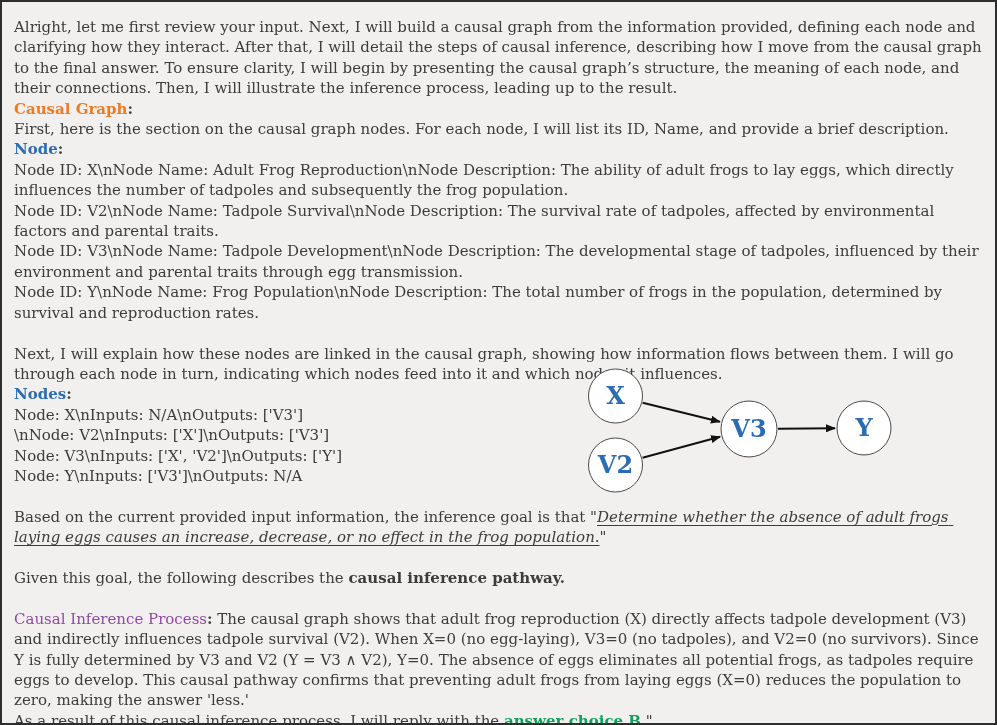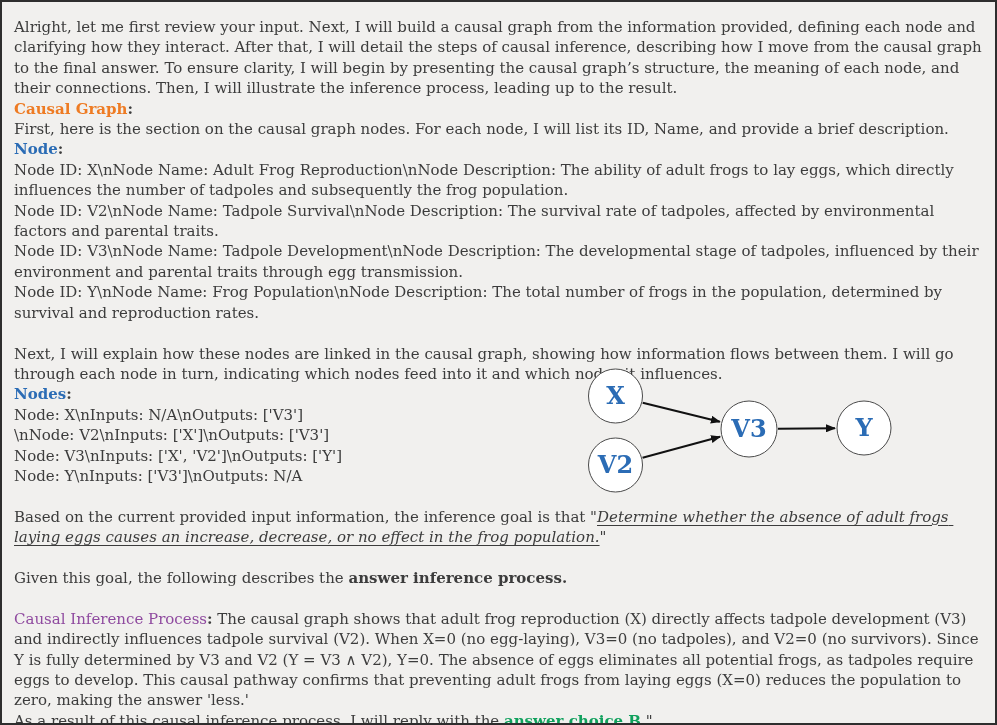--- a/index.html
+++ b/index.html
@@ -69,21 +69,21 @@
 
 Next, I will explain how these nodes are linked in the causal graph, showing how information flows between them. I will go through each node in turn, indicating which nodes feed into it and which nodes it influences.
 </span><span class="r-blue">Nodes</span><span class="r-bold">:</span><span class="r-normal">
 Node: X\nInputs: N/A\nOutputs: ['V3']
 \nNode: V2\nInputs: ['X']\nOutputs: ['V3']
 Node: V3\nInputs: ['X', 'V2']\nOutputs: ['Y']
 Node: Y\nInputs: ['V3']\nOutputs: N/A
 
 Based on the current provided input information, the inference goal is that "</span><span class="r-goal">Determine whether the absence of adult frogs laying eggs causes an increase, decrease, or no effect in the frog population.</span><span class="r-normal">"
 
-Given this goal, the following describes the </span><span class="r-bold">answer inference process.</span><span class="r-normal">
+Given this goal, the following describes the </span><span class="r-bold">causal inference pathway.</span><span class="r-normal">
 
 </span><span class="r-purple">Causal Inference Process</span><span class="r-bold">:</span><span class="r-normal"> The causal graph shows that adult frog reproduction (X) directly affects tadpole development (V3) and indirectly influences tadpole survival (V2). When X=0 (no egg-laying), V3=0 (no tadpoles), and V2=0 (no survivors). Since Y is fully determined by V3 and V2 (Y = V3 ∧ V2), Y=0. The absence of eggs eliminates all potential frogs, as tadpoles require eggs to develop. This causal pathway confirms that preventing adult frogs from laying eggs (X=0) reduces the population to zero, making the answer 'less.'
 As a result of this causal inference process, I will reply with the </span><span class="r-green">answer choice B</span><span class="r-normal">."</span></div>
   <svg class="diagram" id="diagram" viewBox="0 0 335 145" xmlns="http://www.w3.org/2000/svg">
     <defs>
       <marker id="arrow" markerWidth="10" markerHeight="8" refX="9" refY="4" orient="auto" markerUnits="userSpaceOnUse">
         <path d="M0,0 L10,4 L0,8 z" fill="#111111"></path>
       </marker>
     </defs>
     <g id="edge-layer">

